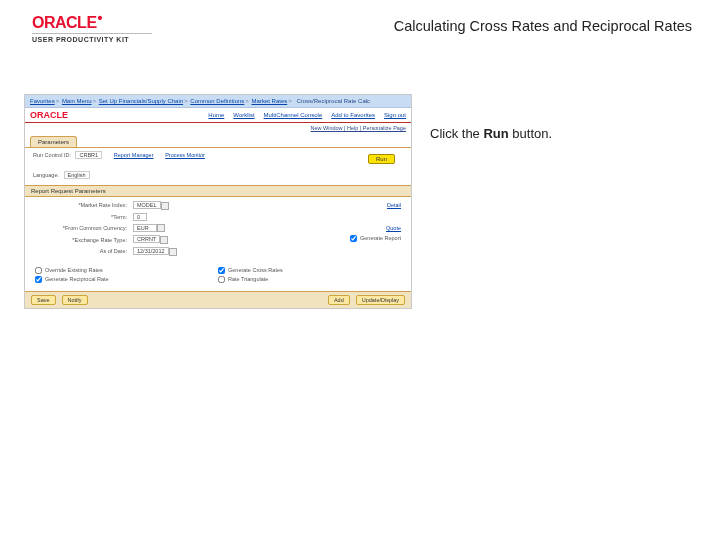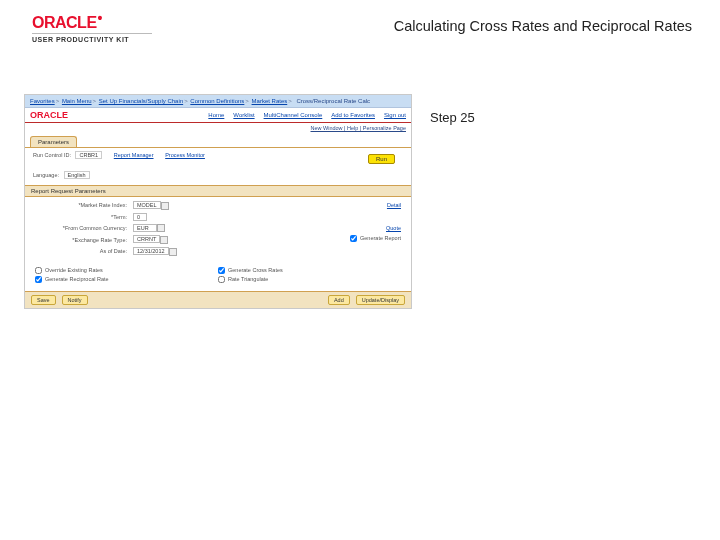--- a/index.html
+++ b/index.html
@@ -157,17 +157,19 @@
         <span class="footbtn">Save</span>
         <span class="footbtn">Notify</span>
         <span class="spacer"></span>
         <span class="footbtn">Add</span>
         <span class="footbtn">Update/Display</span>
       </div>
     </div>
   </div>
 
   <div class="instr-col">
-    <div class="step-title">Step 25</div>
+    <div class="step-body">
+      <span>Click the </span><span class="strong">Run</span><span> button.</span>
+    </div>
   </div>
 </div>
 
 </div>
 
 </body></html>

